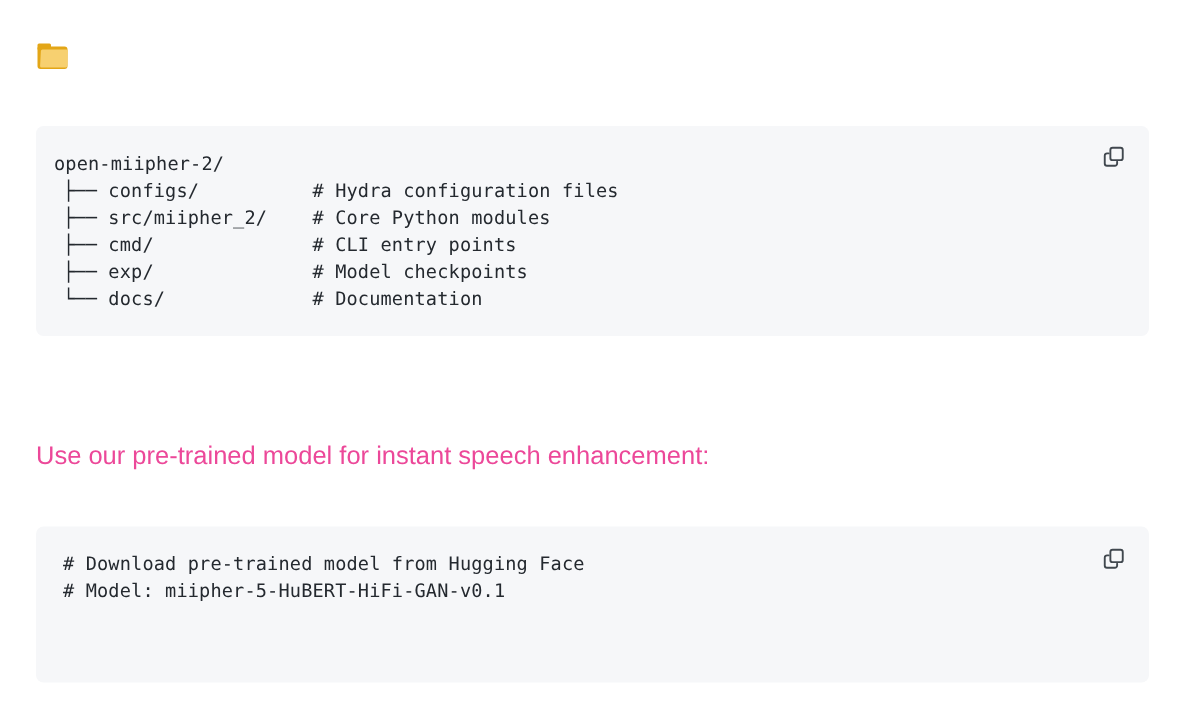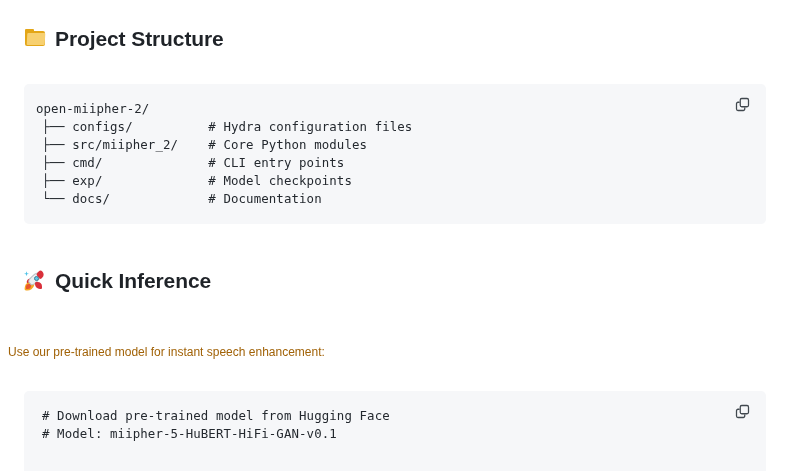--- a/index.html
+++ b/index.html
@@ -164,72 +164,58 @@
     justify-content: center;
     background: transparent;
     border: none;
     padding: 0;
     cursor: pointer;
   }
   .copy-btn svg { display: block; }
 
   
   .body-text {
-    padding-left: 8px;
-    font-size: 12px;
+    padding-left: 24px;
+    font-size: 17px;
     line-height: 1.5;
-    color: #a16207;
+    color: #ec4899;
   }
 </style>
 </head>
 <body>
 
 <div class="page">
 
   <div style="height:10px"></div>
   <h2 class="section-heading">
     <span class="emoji-icon folder-ico">
       <span class="f-tab"></span>
       <span class="f-back"></span>
       <span class="f-front"></span>
     </span>
-    <span class="heading-text">Project Structure</span>
   </h2>
 
   <div style="height:17px"></div>
 
   <div class="code-block">
     <button class="copy-btn" title="Copy">
       <svg width="15" height="15" viewBox="0 0 16 16" fill="none">
         <rect x="5.6" y="1.6" width="8.8" height="8.8" rx="1.6" stroke="#41484f" stroke-width="1.35" fill="#f6f7f9"></rect>
         <path d="M10.4 11.6v1.2a1.6 1.6 0 0 1-1.6 1.6H3.2a1.6 1.6 0 0 1-1.6-1.6V7.2a1.6 1.6 0 0 1 1.6-1.6h1.2" stroke="#41484f" stroke-width="1.35" stroke-linecap="round" stroke-linejoin="round" fill="none"></path>
       </svg>
     </button>
     <pre class="code-pre"><span class="first-line">open-miipher-2/</span>
 <span>├── configs/          # Hydra configuration files</span>
 <span>├── src/miipher_2/    # Core Python modules</span>
 <span>├── cmd/              # CLI entry points</span>
 <span>├── exp/              # Model checkpoints</span>
 <span>└── docs/             # Documentation</span></pre>
   </div>
 
   <div style="height:28px"></div>
-  <h2 class="section-heading">
-    <span class="emoji-icon rocket-ico">
-      <span class="r-spark"></span>
-      <span class="r-finl"></span>
-      <span class="r-flame"></span>
-      <span class="r-flame2"></span>
-      <span class="r-body"></span>
-      <span class="r-nose"></span>
-      <span class="r-finr"></span>
-      <span class="r-win"></span>
-    </span>
-    <span class="heading-text">Quick Inference</span>
-  </h2>
 
   <div style="height:22px"></div>
 
   <p class="body-text">Use our pre-trained model for instant speech enhancement:</p>
 
   <div style="height:18px"></div>
 
   <div class="code-block">
     <button class="copy-btn" title="Copy">
       <svg width="15" height="15" viewBox="0 0 16 16" fill="none">

